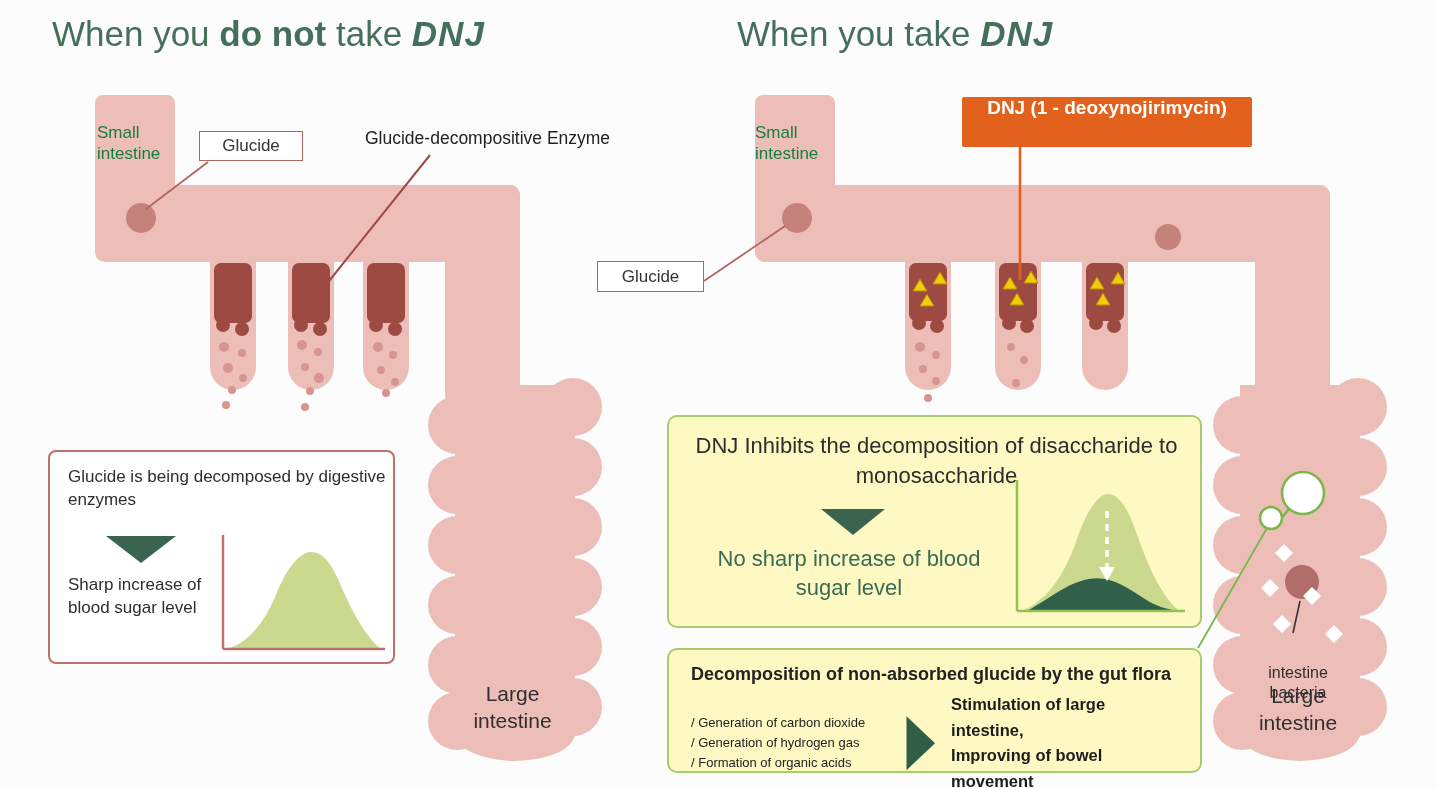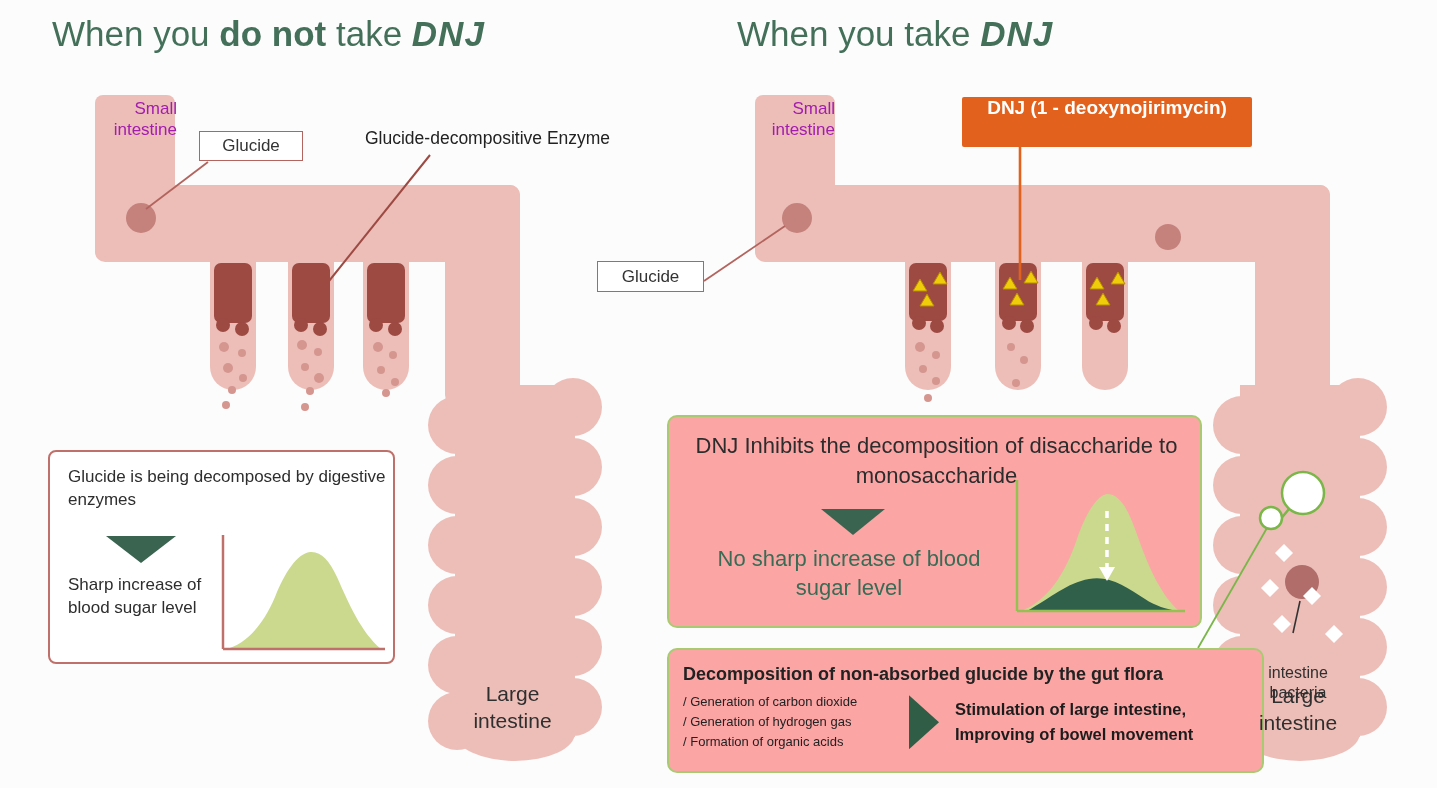--- a/index.html
+++ b/index.html
@@ -4,25 +4,25 @@
 <style>
   html,body{margin:0;padding:0;background:#e9e9e9;}
   .page{position:relative;width:1437px;height:788px;background:#fcfcfc;
         font-family:"Liberation Sans",sans-serif;overflow:hidden;}
   .abs{position:absolute;}
   .title{font-size:35px;color:#44705a;white-space:nowrap;}
   .title .b{font-weight:700;}
   .title .dnj{font-weight:700;font-style:italic;letter-spacing:1px;}
   .box-label{background:#fff;border:1.5px solid #b3645e;display:flex;align-items:center;
              justify-content:center;font-size:17px;color:#333;box-sizing:border-box;}
-  .small-label{font-size:17px;color:#a21caf;text-align:right;line-height:1.25;}
+  .small-label{font-size:17px;color:#15803d;text-align:left;line-height:1.25;margin-top:24px;}
   .big-label{font-size:21px;color:#2f2f2f;text-align:center;line-height:1.3;}
   .enzyme-label{font-size:17.5px;color:#222;}
   .infobox{background:#fff;border:2px solid #c0706a;border-radius:8px;box-sizing:border-box;padding-left:48px;}
-  .greenbox{background:#fca5a5;border:2px solid #a8cb72;border-radius:10px;box-sizing:border-box;}
+  .greenbox{background:#fef9c3;border:2px solid #a8cb72;border-radius:10px;box-sizing:border-box;}
   .arrow-down{background:#3a6450;clip-path:polygon(0 0,100% 0,50% 100%);}
   .arrow-right{background:#2f5d45;clip-path:polygon(0 0,100% 50%,0 100%);}
   .dnjbox{background:#e2611c;color:#fff;font-weight:700;font-size:19px;display:flex;
           align-items:flex-start;justify-content:center;border-radius:2px;}
   .inhibit-title{font-size:22px;color:#2c2c2c;text-align:center;line-height:1.35;}
   .no-sharp{font-size:22px;font-weight:400;color:#3a6b55;text-align:center;line-height:1.3;}
   .gut-title{font-size:18px;font-weight:700;color:#222;}
   .gut-items{font-size:13px;color:#222;line-height:1.55;}
   .gut-outcome{font-size:16.5px;font-weight:700;color:#1c1c1c;line-height:1.55;}
   .bacteria-label{font-size:16px;color:#2f2f2f;text-align:center;line-height:1.25;margin-top:31px;}
@@ -222,21 +222,21 @@
     <svg class="abs" style="left:338px;top:58px" width="185" height="146" viewBox="0 0 185 146">
       <path d="M14,136 C35,128 55,108 70,64 C80,34 92,20 100,19 C112,19 120,32 128,54 C140,88 152,118 172,136 Z" fill="#cbd98e"></path>
       <path d="M20,136 C45,122 60,108 82,104 C102,100 120,112 138,124 C148,131 160,134 170,136 Z" fill="#30604a"></path>
       <line x1="100" y1="36" x2="100" y2="92" stroke="#fff" stroke-width="3.5" stroke-dasharray="7 6"></line>
       <polygon points="92,92 108,92 100,106" fill="#fff"></polygon>
       <line x1="10" y1="5" x2="10" y2="136" stroke="#95c153" stroke-width="2.5"></line>
       <line x1="10" y1="136" x2="178" y2="136" stroke="#95c153" stroke-width="2.5"></line>
     </svg>
   </div>
 
-  <div class="abs greenbox" style="left:667px;top:648px;width:597px;height:125px;padding:14px 14px">
+  <div class="abs greenbox" style="left:667px;top:648px;width:535px;height:125px;padding:14px 22px">
     <div class="gut-title">Decomposition of non-absorbed glucide by the gut flora</div>
     <div style="display:flex;margin-top:7px;align-items:center">
       <div class="gut-items" style="width:220px">
         <div>/ Generation of carbon dioxide</div>
         <div>/ Generation of hydrogen gas</div>
         <div>/ Formation of organic acids</div>
       </div>
       <div class="arrow-right" style="width:30px;height:54px;margin:0 16px 0 6px"></div>
       <div class="gut-outcome">
         <div>Stimulation of large intestine,</div>

